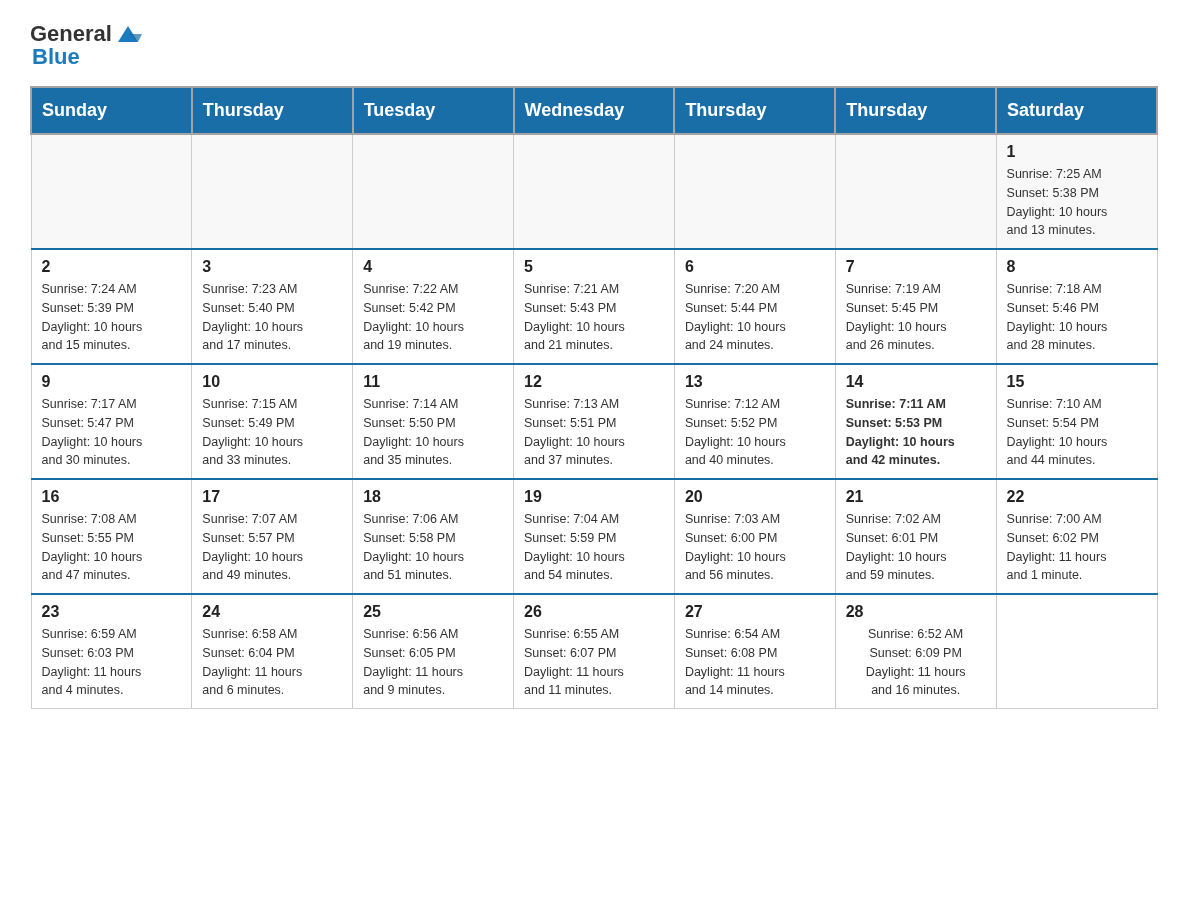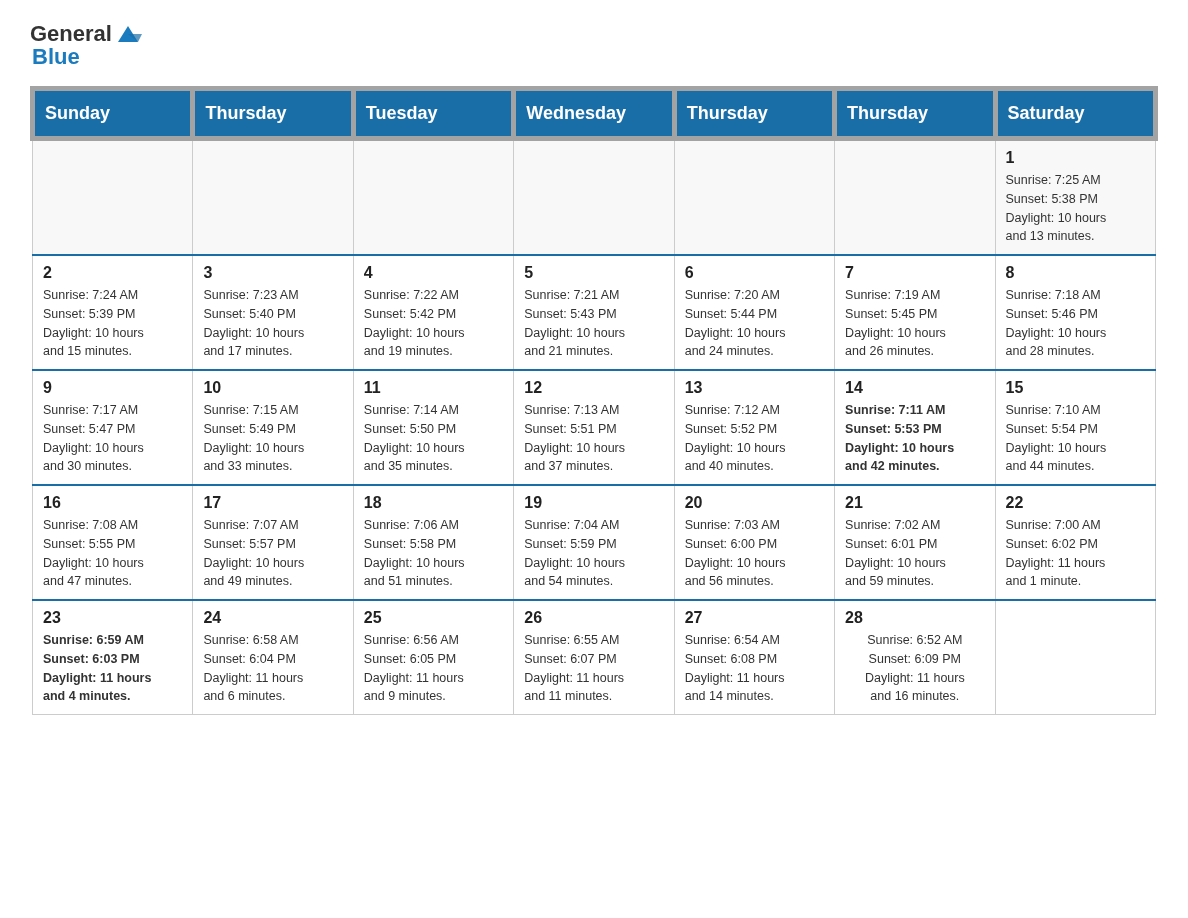--- a/index.html
+++ b/index.html
@@ -64,21 +64,21 @@
       border-collapse: collapse;
       border: 1px solid #aaa;
     }
     .calendar th {
       background-color: #1a6ea8;
       color: #fff;
       font-size: 18px;
       font-weight: bold;
       padding: 12px 10px;
       text-align: left;
-      border: 5px solid #a3a3a3;
+      border: 2px solid #a3a3a3;
     }
     .calendar td {
       border: 1px solid #ccc;
       vertical-align: top;
       padding: 8px 10px;
       width: 14.28%;
       min-height: 110px;
       font-size: 13px;
       color: #333;
       background: #fff;
@@ -300,21 +300,21 @@
           <span class="day-number">22</span>
           <div class="day-info" style="white-space: pre-line;">Sunrise: 7:00 AM
 Sunset: 6:02 PM
 Daylight: 11 hours
 and 1 minute.</div>
         </td>
       </tr>
       <tr class="row-divider">
         <td>
           <span class="day-number">23</span>
-          <div class="day-info" style="white-space: pre-line; font-weight: bold;">Sunrise: 6:59 AM
+          <div class="day-info" style="white-space: pre-line;">Sunrise: 6:59 AM
 Sunset: 6:03 PM
 Daylight: 11 hours
 and 4 minutes.</div>
         </td>
         <td>
           <span class="day-number">24</span>
           <div class="day-info" style="white-space: pre-line;">Sunrise: 6:58 AM
 Sunset: 6:04 PM
 Daylight: 11 hours
 and 6 minutes.</div>

